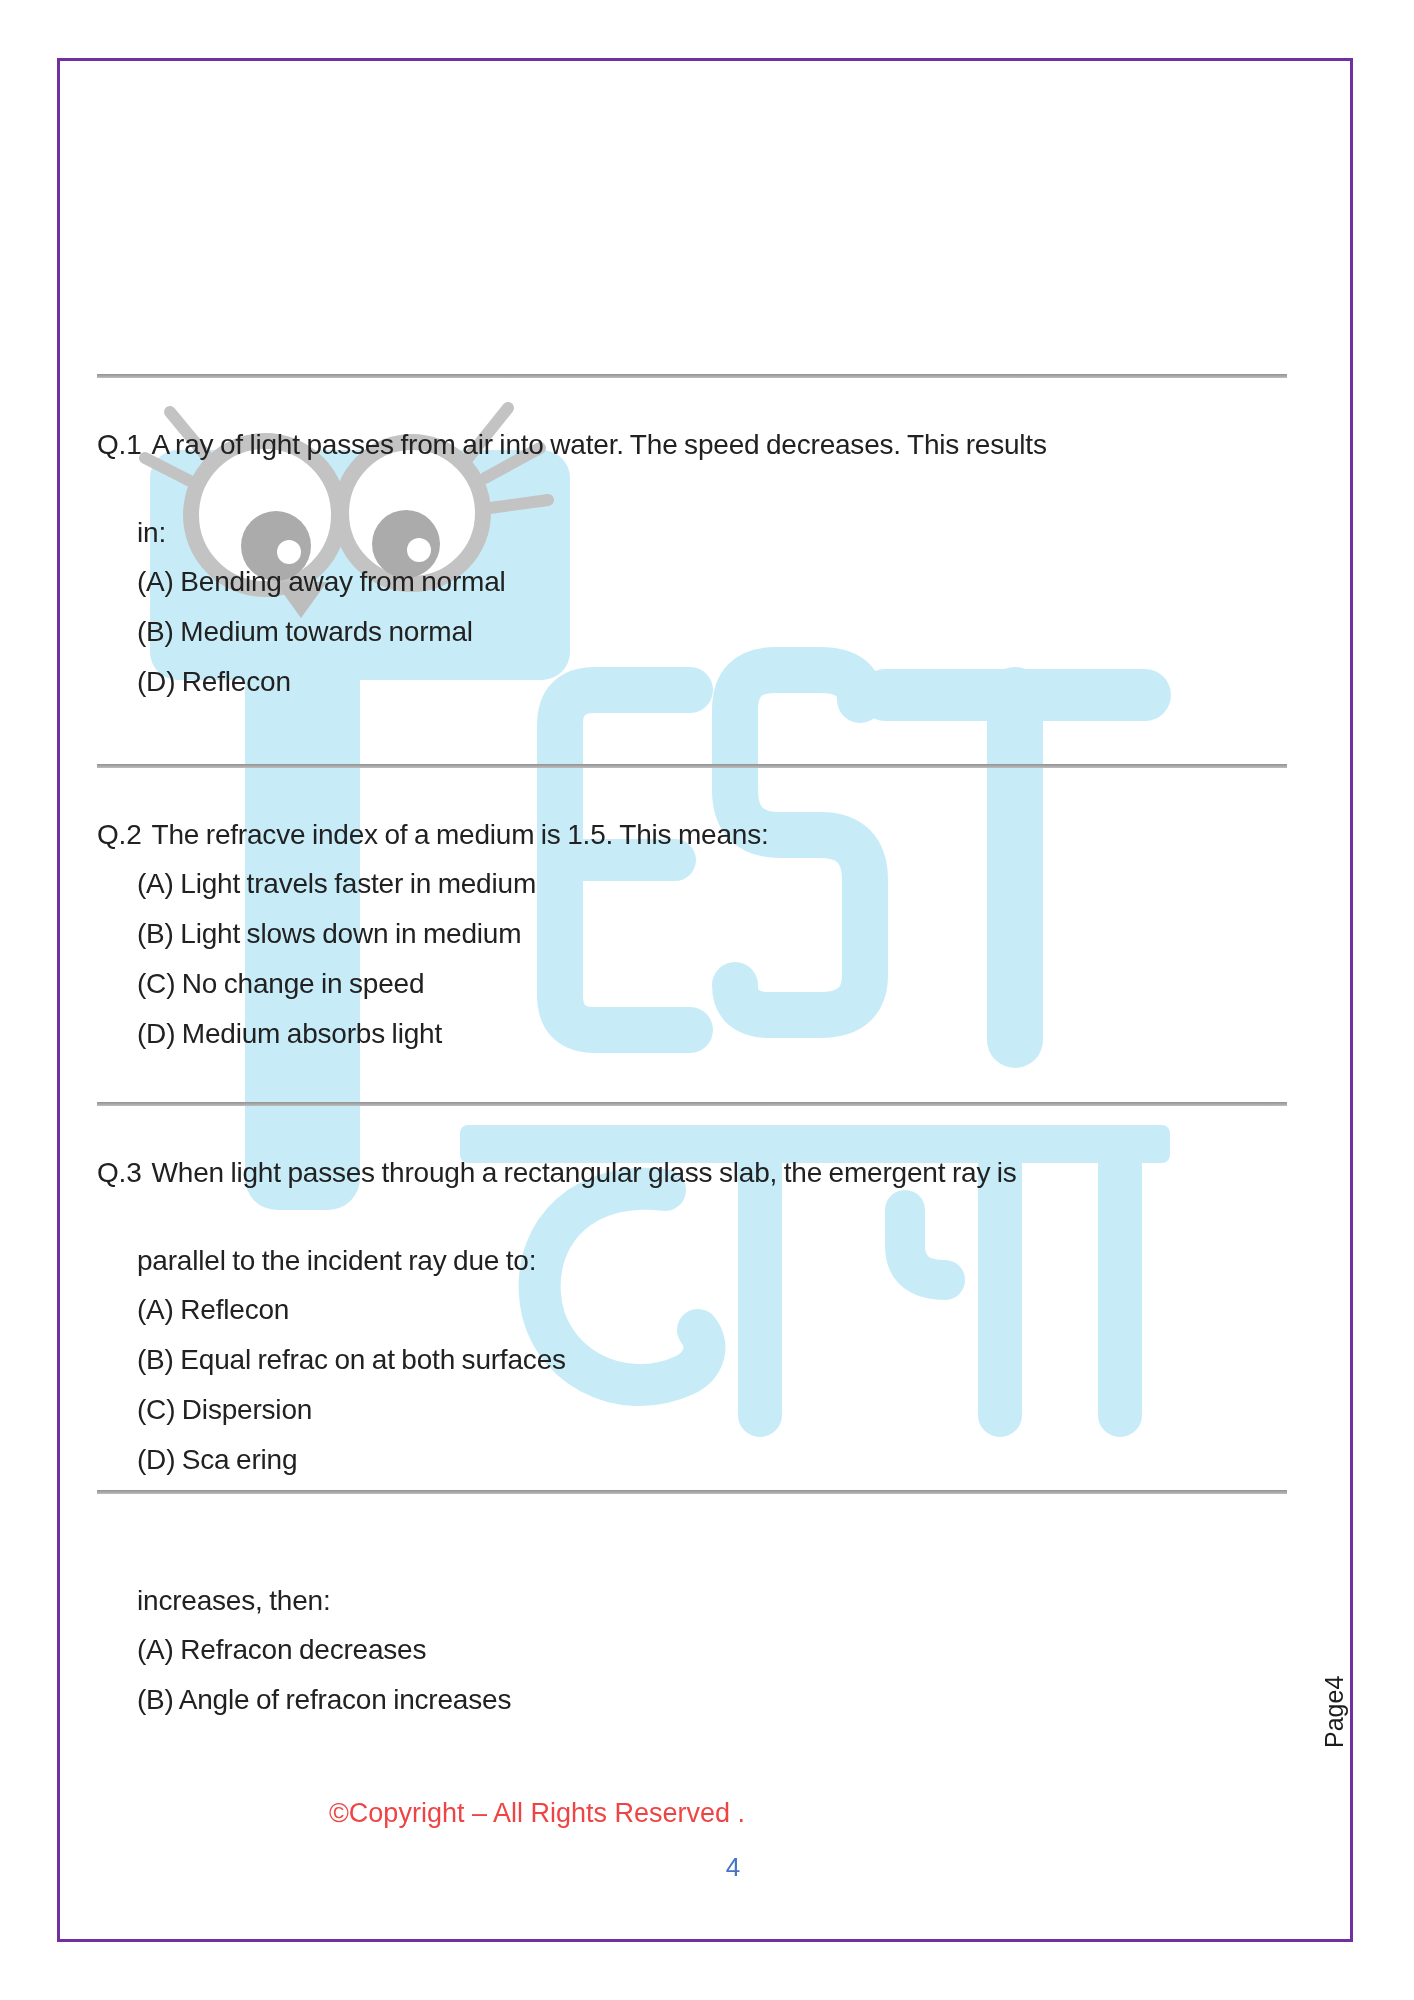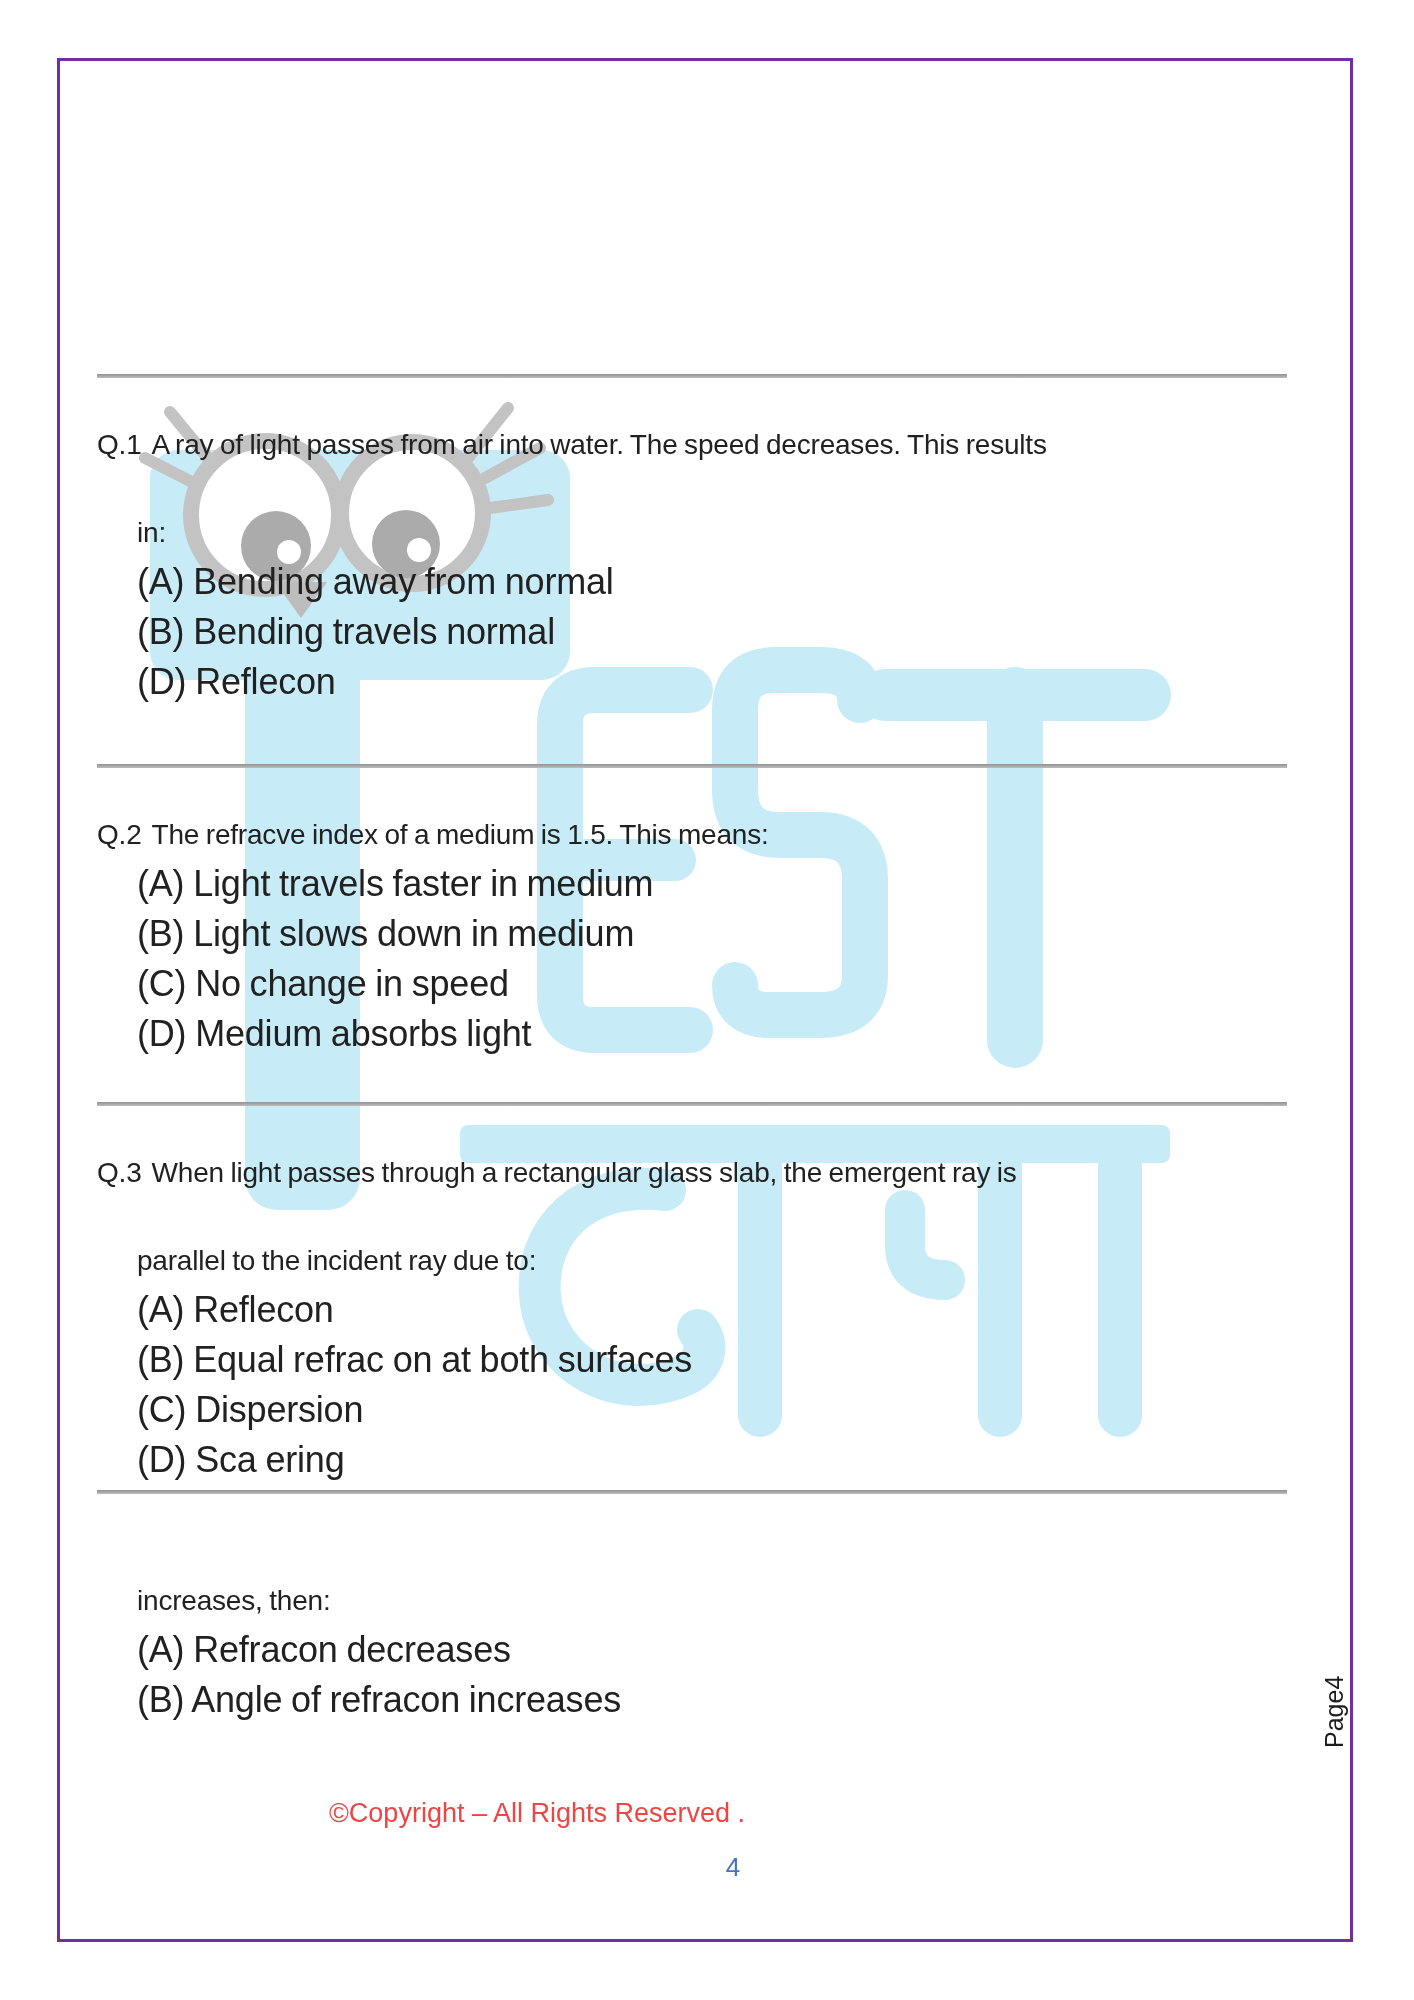--- a/index.html
+++ b/index.html
@@ -11,21 +11,21 @@
   .watermark{position:absolute;left:90px;top:350px;z-index:0;}
   .content{position:absolute;left:0;top:16px;width:1184px;height:2000px;z-index:2;}
   .divider{position:absolute;left:97px;width:1190px;height:4px;margin:0;border:none;
        background:linear-gradient(#929292,#bdbdbd);}
   .question{position:absolute;left:97px;width:1250px;}
   .q-line{margin:0;white-space:nowrap;font-size:28px;line-height:48px;
        letter-spacing:-0.2px;word-spacing:-1px;}
   .q-num{display:inline-block;}
   .q-rest{margin-left:10px;}
   .q-cont{padding-left:40px;margin-top:40px;}
-  .opt{margin:0;white-space:nowrap;font-size:36px;line-height:50px;padding-left:40px;
+  .opt{margin:0;white-space:nowrap;font-size:28px;line-height:50px;padding-left:40px;
        letter-spacing:-0.2px;word-spacing:-1px;}
   .footer-copyright{position:absolute;top:1798px;left:537px;transform:translateX(-50%);
        font-size:27px;color:#ef4444;white-space:nowrap;z-index:2;}
   .page-number{position:absolute;top:1852px;left:733px;transform:translateX(-50%);
        font-size:26px;color:#4472c4;z-index:2;}
   .side-label{position:absolute;left:1320px;top:1748px;transform:rotate(-90deg);
        transform-origin:0 0;font-size:25px;color:#1c1c1c;white-space:nowrap;z-index:2;}
 </style>
 </head>
 <body>
@@ -75,21 +75,21 @@
   <div class="page-border"></div>
 
   <div class="content">
 
     <hr class="divider" style="top:358px">
 
     <section class="question" style="top:405px">
       <p class="q-line"><span class="q-num">Q.1</span><span class="q-rest">A ray of light passes from air into water. The speed decreases. This results</span></p>
       <p class="q-line q-cont">in:</p>
       <p class="opt">(A) Bending away from normal</p>
-      <p class="opt">(B) Bending travels normal</p>
+      <p class="opt">(B) Medium towards normal</p>
       <p class="opt">(D) Reflecon</p>
     </section>
 
     <hr class="divider" style="top:748px">
 
     <section class="question" style="top:795px">
       <p class="q-line"><span class="q-num">Q.2</span><span class="q-rest">The refracve index of a medium is 1.5. This means:</span></p>
       <p class="opt">(A) Light travels faster in medium</p>
       <p class="opt">(B) Light slows down in medium</p>
       <p class="opt">(C) No change in speed</p>

